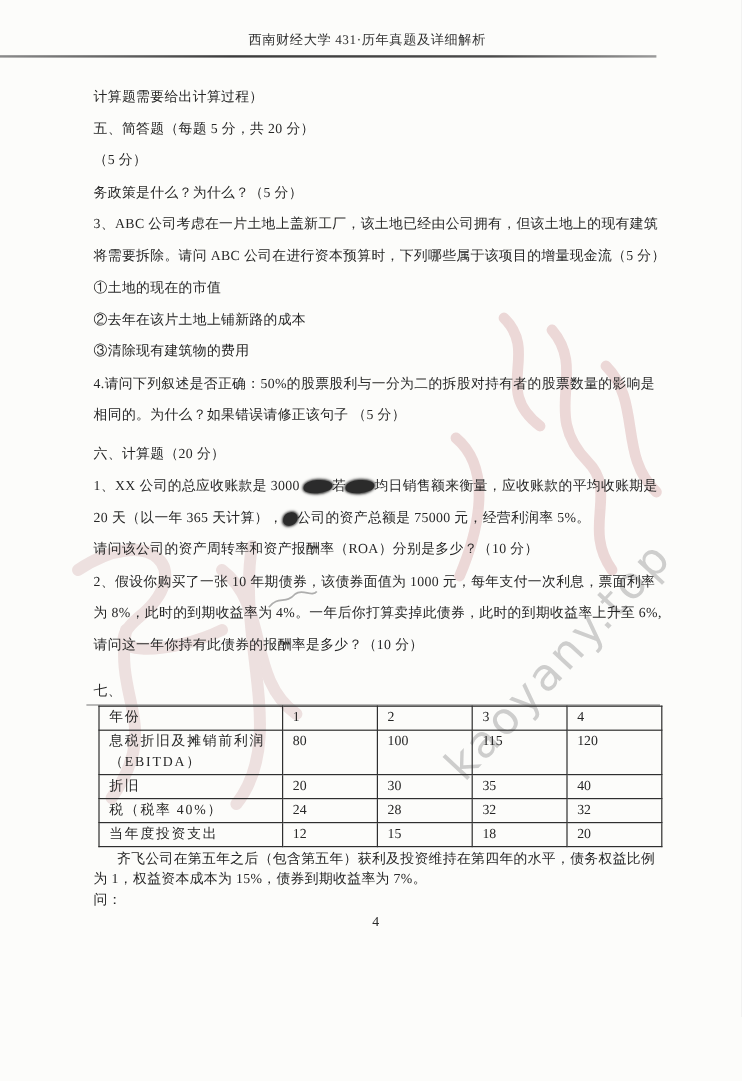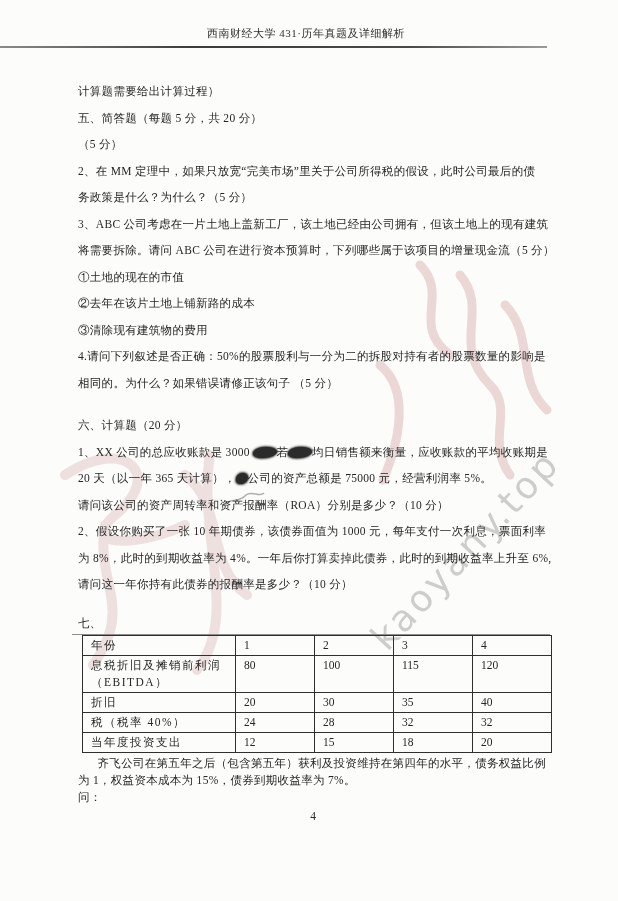--- a/index.html
+++ b/index.html
@@ -25,23 +25,23 @@
   .wm{position:absolute;pointer-events:none;z-index:0;}
   .wm-site{
     left:305px;top:425px;width:320px;height:250px;
     display:flex;align-items:center;justify-content:center;
     transform:rotate(-47deg);
     font-family:"DejaVu Sans",sans-serif;
     font-size:37px;color:#a8a8a8;opacity:0.55;letter-spacing:3px;
     white-space:nowrap;
   }
   
-  .content{position:absolute;left:78px;top:78px;width:470px;z-index:1;}
+  .content{position:absolute;left:78px;top:68px;width:470px;z-index:1;}
   .line{white-space:nowrap;font-size:11.5px;letter-spacing:0.3px;line-height:26.5px;height:26.5px;}
-  .gap-six{margin-top:16px;}
+  .gap-six{margin-top:6px;}
   .seven-head{margin-top:14px;line-height:22px;height:22px;}
   .pre-table-rule{margin-left:-6px;width:478px;height:1px;background:#8d8d8d;}
   
   table.qtable{
     border-collapse:collapse;margin-left:4px;width:454px;
     font-size:11.5px;color:#262626;
     table-layout:fixed;
   }
   table.qtable td{
     border:1.2px solid #2f2f2f;
@@ -100,21 +100,20 @@
 
   <div class="header-title">西南财经大学 431·历年真题及详细解析</div>
   <div class="header-rule"></div>
 
   <div class="content">
 
     <div class="line">计算题需要给出计算过程）</div>
 
     <div class="line">五、简答题（每题 5 分，共 20 分）</div>
     <div class="line">（5 分）</div>
-    <div class="line">2、在 MM 定理中，如果只放宽“完美市场”里关于公司所得税的假设，此时公司最后的债</div>
     <div class="line">务政策是什么？为什么？（5 分）</div>
     <div class="line">3、ABC 公司考虑在一片土地上盖新工厂，该土地已经由公司拥有，但该土地上的现有建筑</div>
     <div class="line">将需要拆除。请问 ABC 公司在进行资本预算时，下列哪些属于该项目的增量现金流（5 分）</div>
     <div class="line">①土地的现在的市值</div>
     <div class="line">②去年在该片土地上铺新路的成本</div>
     <div class="line">③清除现有建筑物的费用</div>
     <div class="line">4.请问下列叙述是否正确：50%的股票股利与一分为二的拆股对持有者的股票数量的影响是</div>
     <div class="line">相同的。为什么？如果错误请修正该句子 （5 分）</div>
 
     <div class="line gap-six">六、计算题（20 分）</div>

